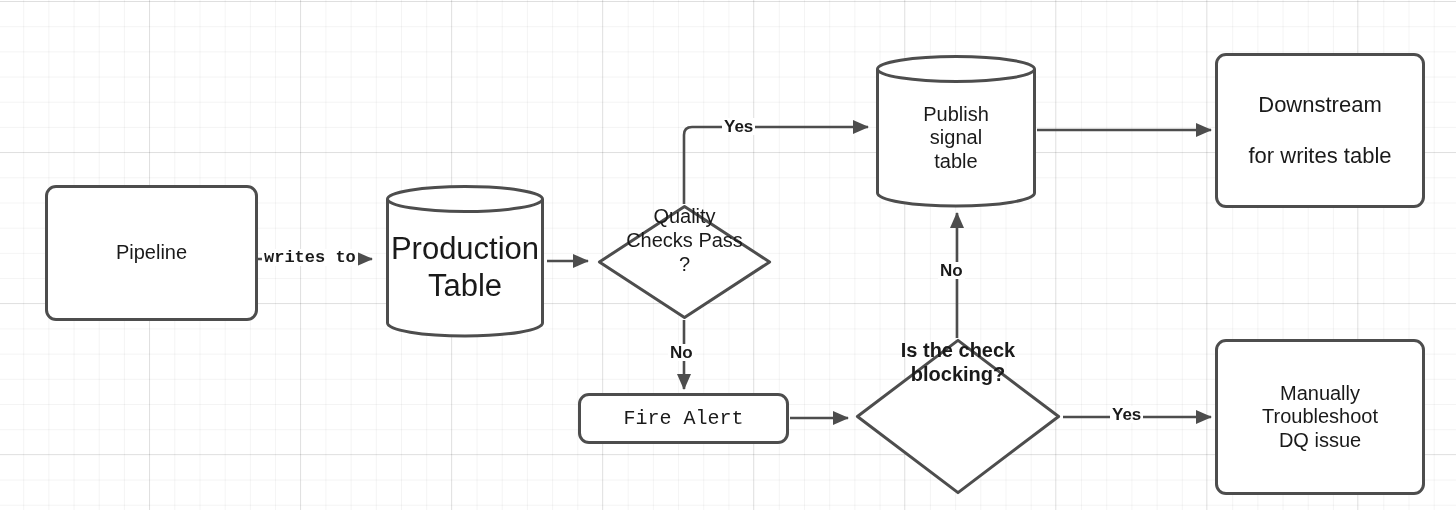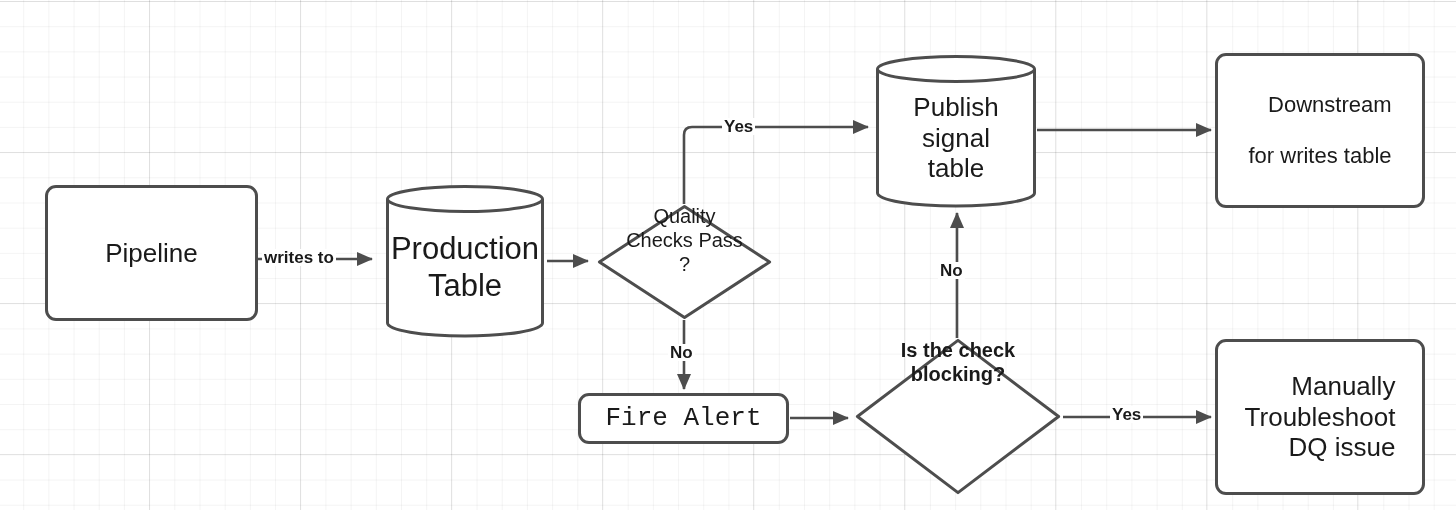--- a/index.html
+++ b/index.html
@@ -33,21 +33,21 @@
     width: 1456px;
     height: 510px;
     pointer-events: none;
   }
   .node {
     position: absolute;
     box-sizing: border-box;
     display: flex;
     align-items: center;
     justify-content: center;
-    text-align: right;
+    text-align: center;
     color: #1a1a1a;
     line-height: 1.17;
   }
   .rectnode {
     background: #ffffff;
     border: 3px solid #4d4d4d;
     border-radius: 11px;
   }
   .diamond-wrap {
     position: absolute;
@@ -93,21 +93,21 @@
   }
   .edge-label {
     position: absolute;
     font-weight: bold;
     color: #1a1a1a;
     background: #ffffff;
     white-space: nowrap;
     padding: 0 2px;
     line-height: 1;
   }
-  .t24 { font-size: 26px; }
+  .t24 { font-size: 20px; }
   .t23 { font-size: 31px; }
   .t22 { font-size: 22px; }
   .t20 { font-size: 20px; }
   .t17 { font-size: 17px; }
 </style>
 </head>
 <body>
 
 <div id="canvas">
 
@@ -132,21 +132,21 @@
 
     <path d="M 957 338 L 957 213" fill="none" stroke="#4d4d4d" stroke-width="2.6" marker-end="url(#arrow)"></path>
 
     <path d="M 1063 417 L 1211 417" fill="none" stroke="#4d4d4d" stroke-width="2.6" marker-end="url(#arrow)"></path>
   </svg>
 
   <div class="node rectnode t24" style="left:45px; top:185px; width:213px; height:136px;">
     <span>Pipeline</span>
   </div>
 
-  <div class="edge-label t17" style="left:262px; top:249px;">writes to</div>
+  <div class="edge-label t17" style="left:262px; top:249px;font-family:Liberation Mono, monospace;">writes to</div>
 
   <div class="cyl" style="left:385px; top:185px; width:160px; height:152px;">
     <svg width="160" height="152" viewBox="0 0 160 152">
       <path d="M 2.5 14 L 2.5 138 A 77.5 13 0 0 0 157.5 138 L 157.5 14" fill="#ffffff" stroke="#4d4d4d" stroke-width="3"></path>
       <ellipse cx="80" cy="14" rx="77.5" ry="12.5" fill="#ffffff" stroke="#4d4d4d" stroke-width="3"></ellipse>
     </svg>
     <div class="cyl-label t23" style="padding-top:14px;">
       <span>
         <span>Production</span><br>
         <span>Table</span>

